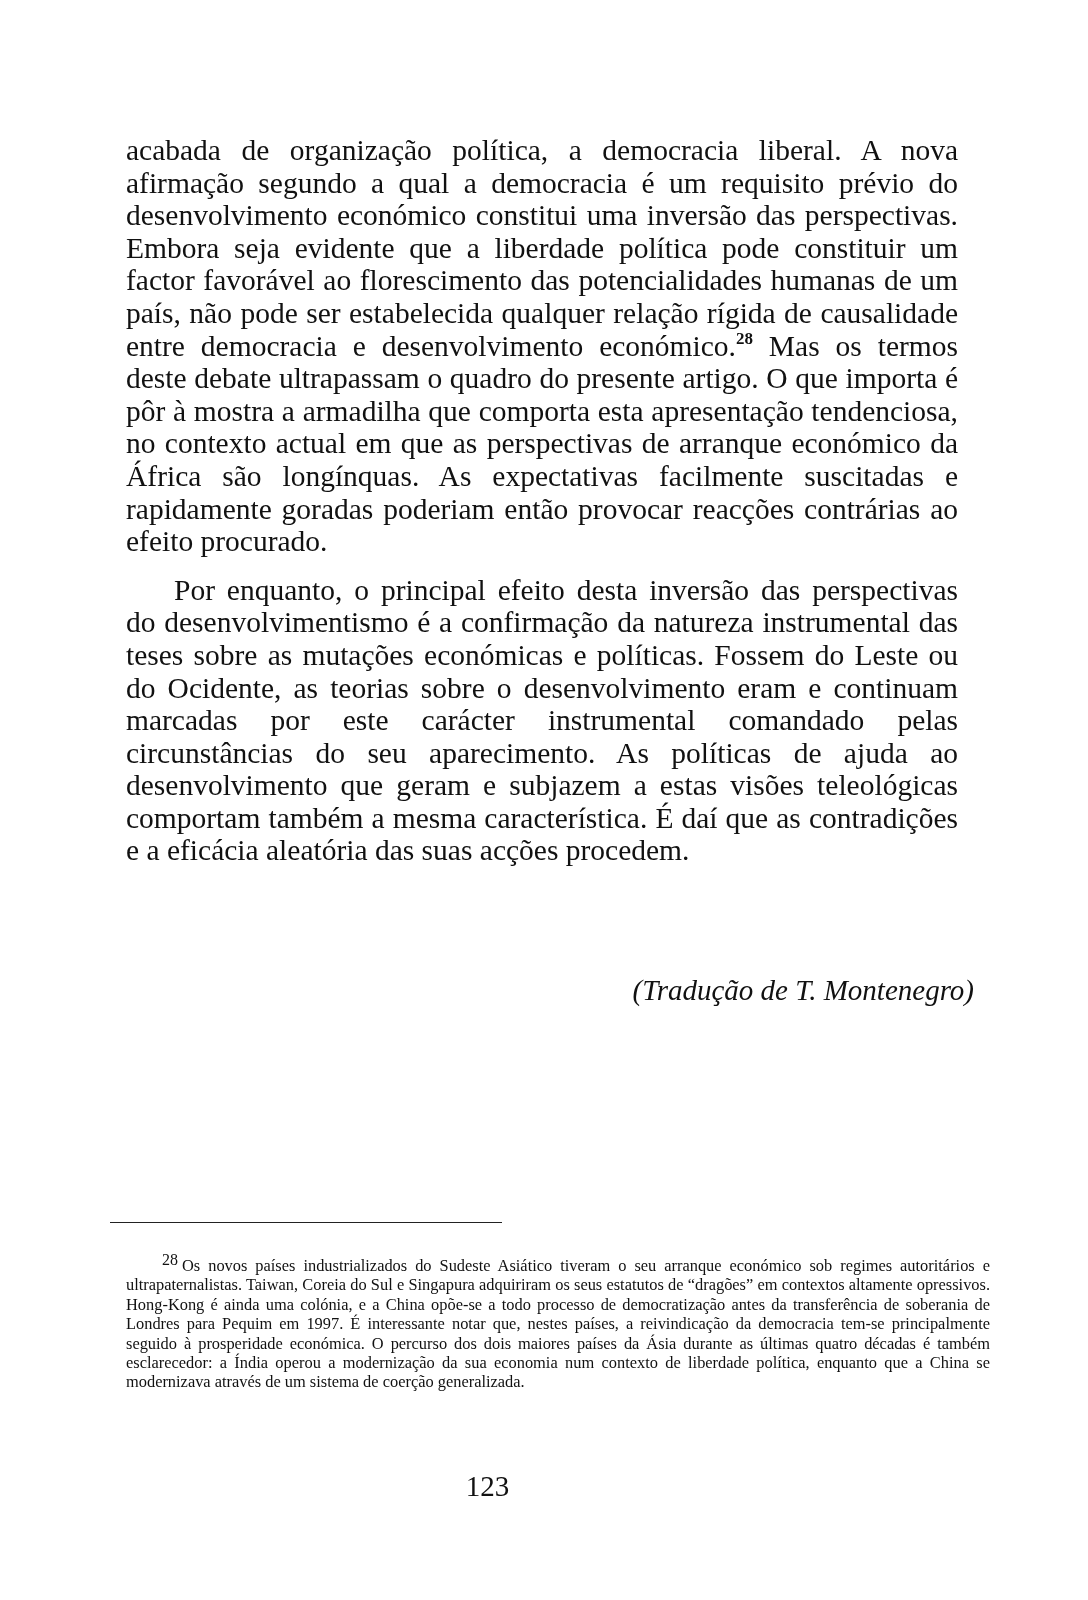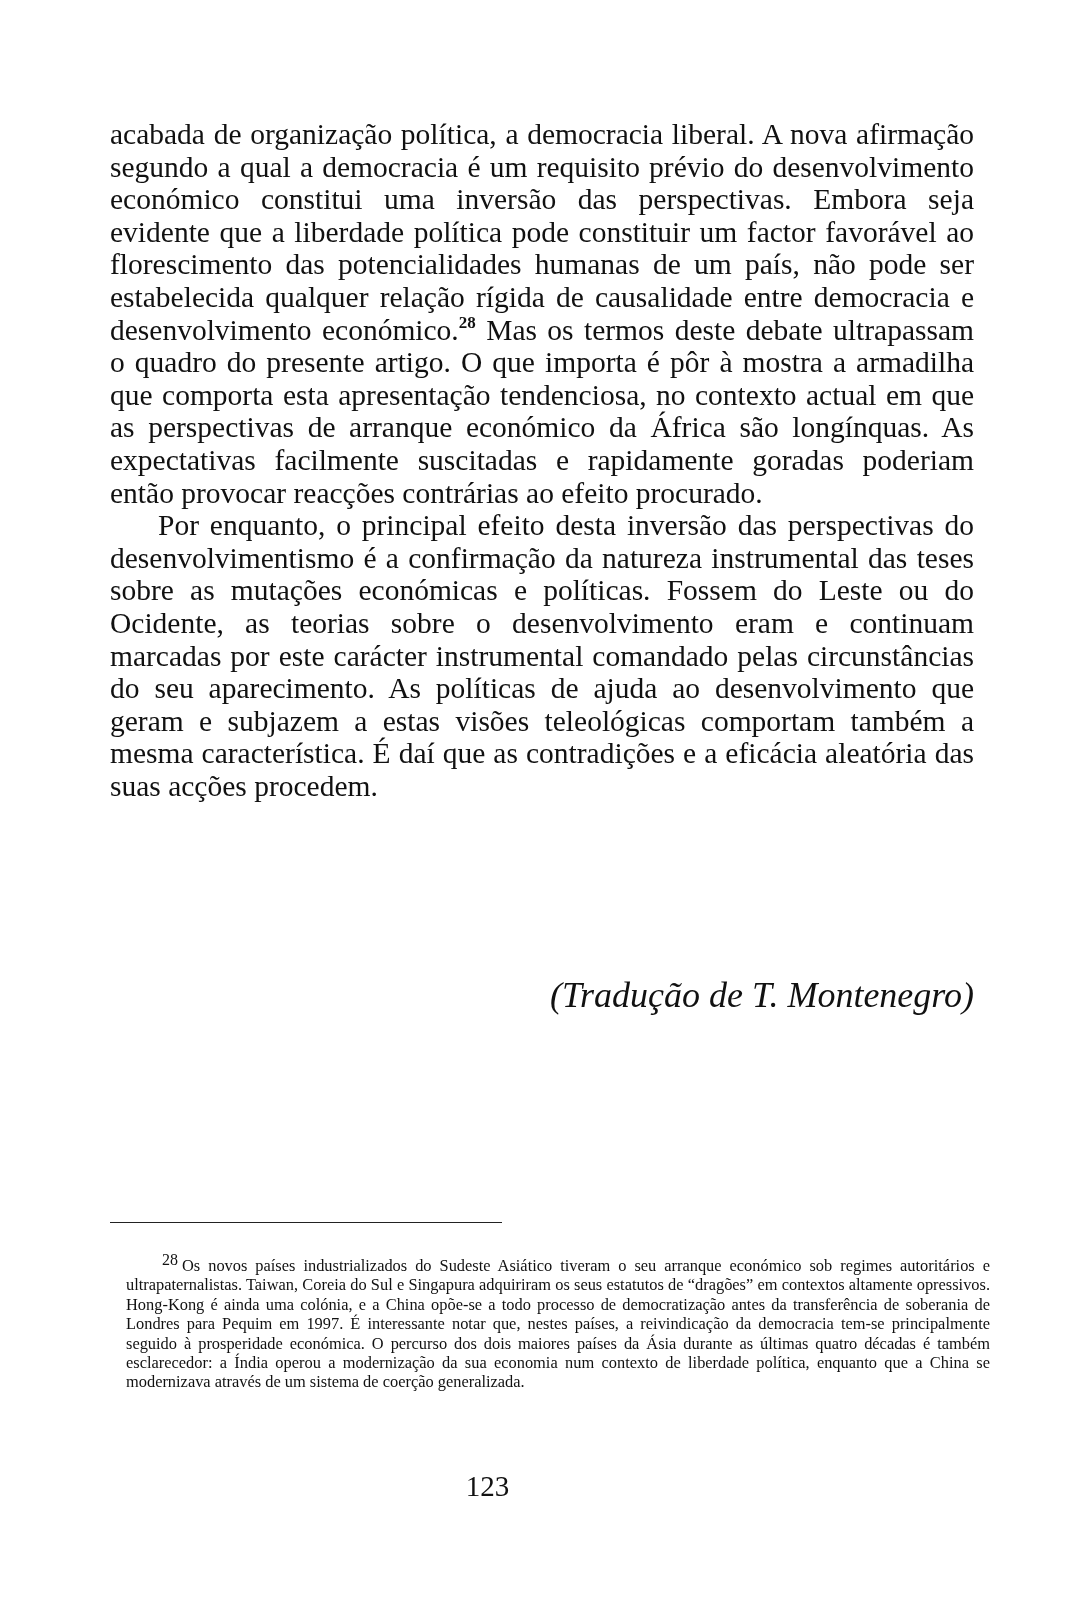--- a/index.html
+++ b/index.html
@@ -1,22 +1,22 @@
 <!DOCTYPE html>
 <html><head>
 <meta charset="utf-8">
 <style>
   html, body { margin: 0; padding: 0; background: #ffffff; }
   body { width: 1088px; height: 1600px; position: relative; overflow: hidden;
          font-family: "Liberation Serif", "DejaVu Serif", serif; color: #111; }
   .page { position: absolute; left: 110px; top: 118px; width: 864px; }
-  .para { font-size: 29.5px; line-height: 32.6px; text-align: justify; margin: 0; }
+  .para { font-size: 29.5px; line-height: 32.6px; text-align: justify; margin: 16px; }
   .para + .para { text-indent: 48px; }
   sup.fn { font-size: 17px; font-weight: bold; vertical-align: 12px; line-height: 0; }
-  .translator { position: absolute; right: 114px; top: 974px; font-size: 36px; font-style: italic; }
+  .translator { position: absolute; right: 114px; top: 974px; font-size: 29px; font-style: italic; }
   .rule { position: absolute; left: 110px; top: 1222px; width: 392px; height: 0; border-top: 1.5px solid #222; }
   .footnote { position: absolute; left: 110px; top: 1240px; width: 864px; font-size: 16.4px;
               line-height: 19.4px; text-align: justify; margin: 16px; }
   .footnote .num { font-size: 16px; vertical-align: 6px; line-height: 0; margin-left: 36px; margin-right: 4px; }
   .pagenum { position: absolute; left: 0; width: 975px; top: 1470px; text-align: center; font-size: 29px; }
 </style>
 </head>
 <body>
 
 <div class="page">

